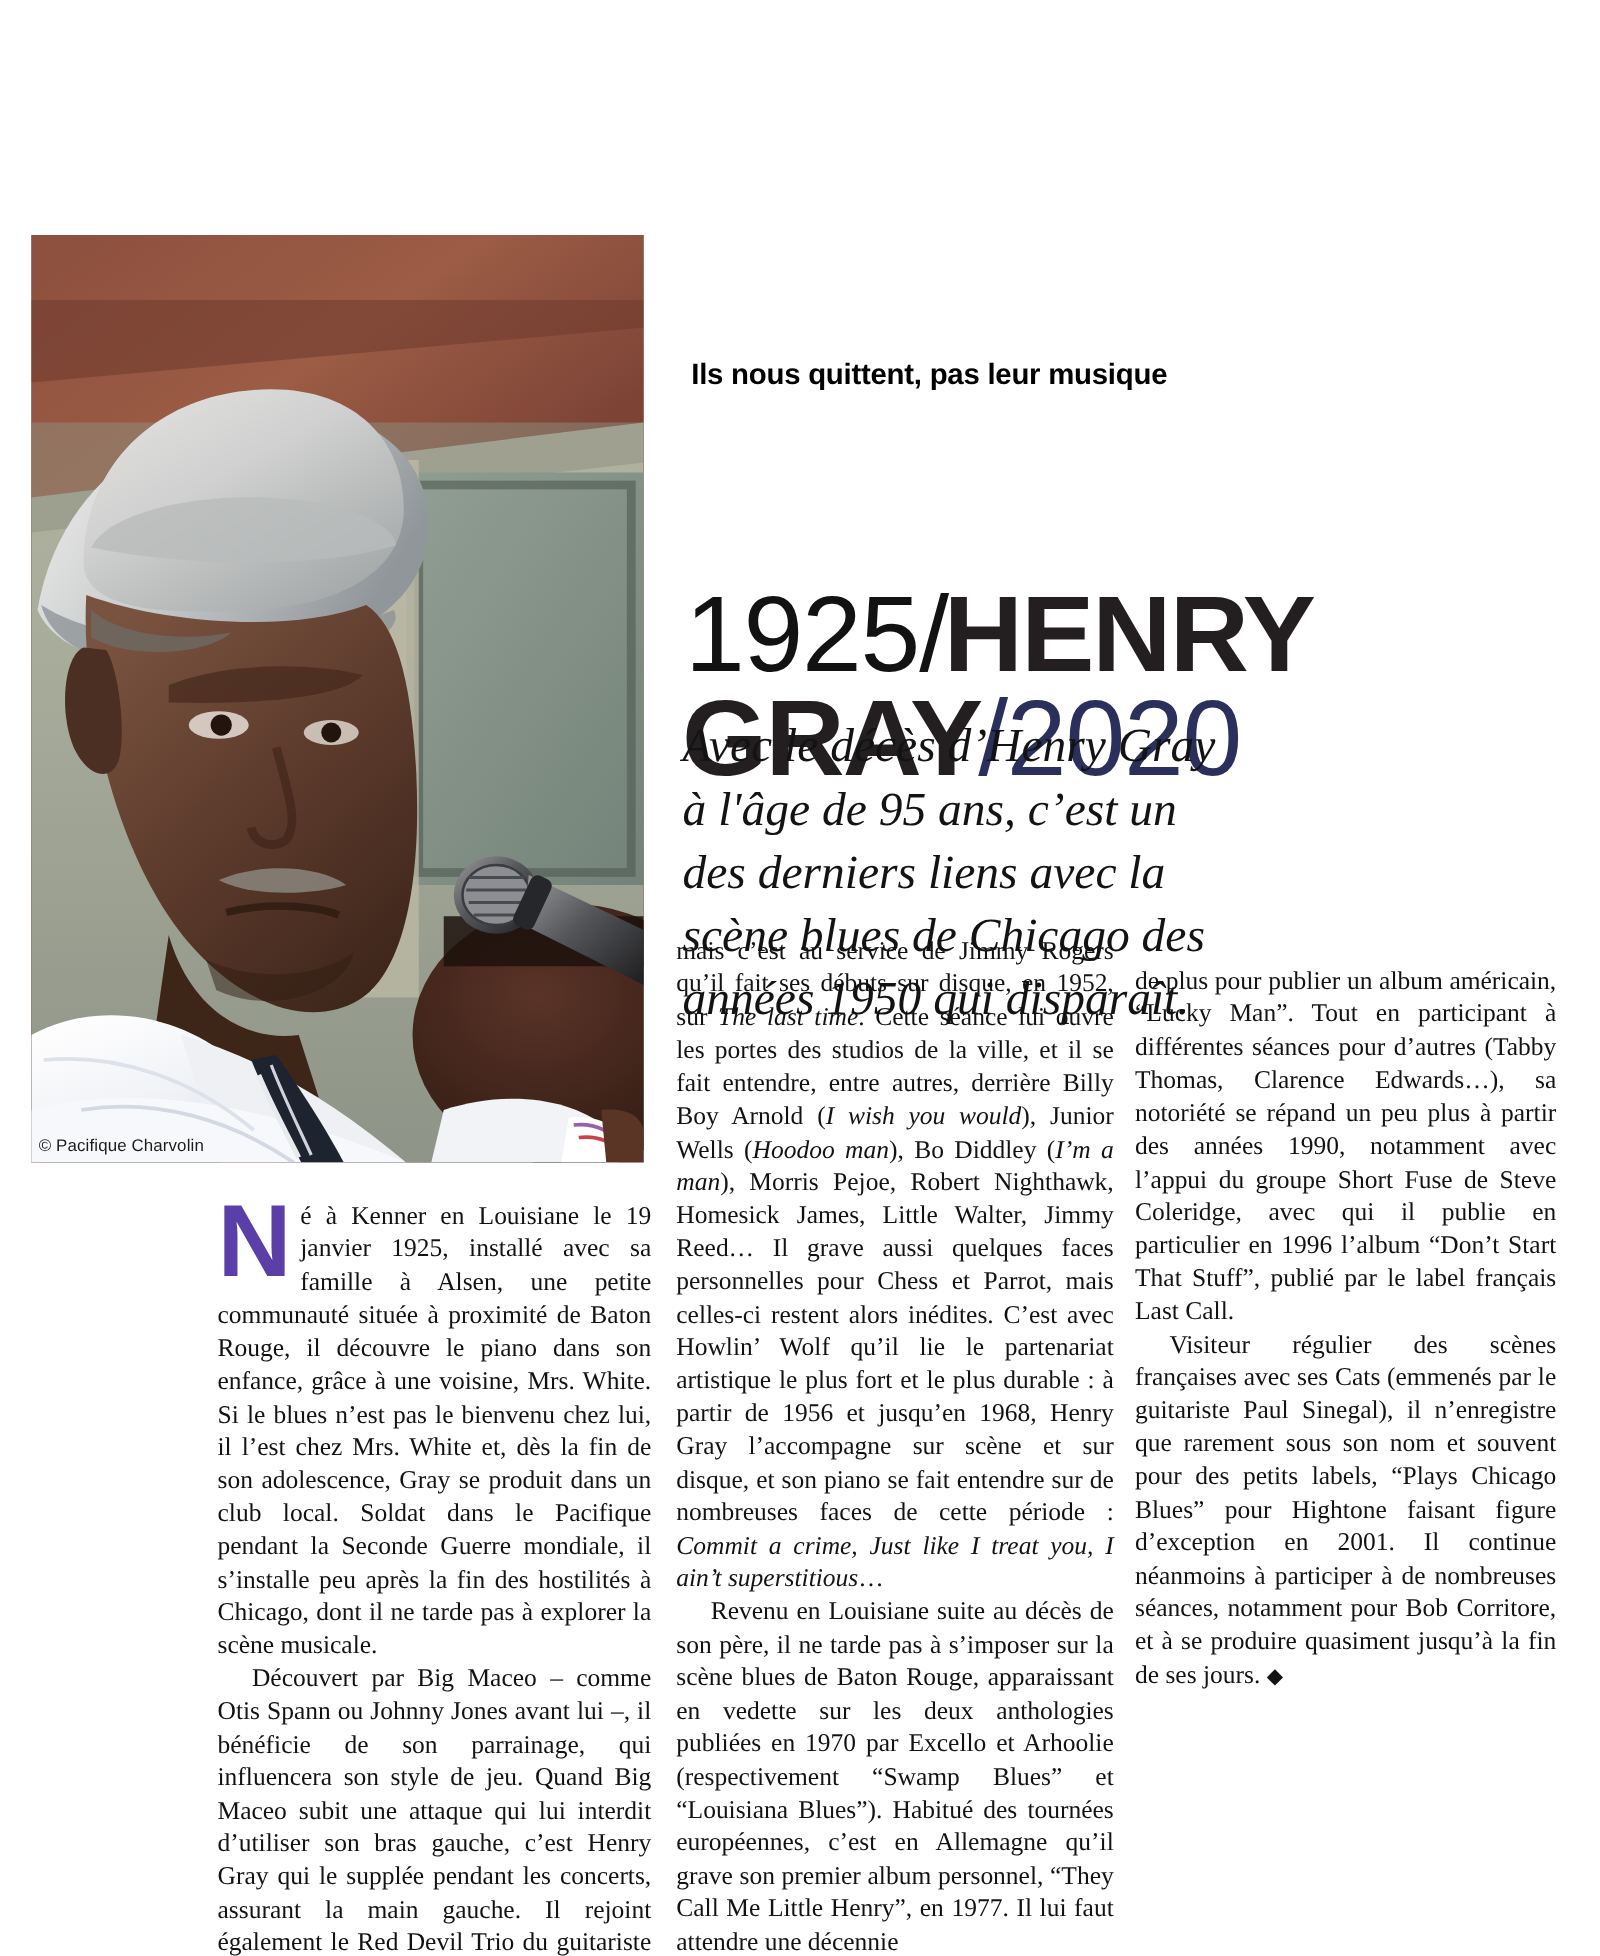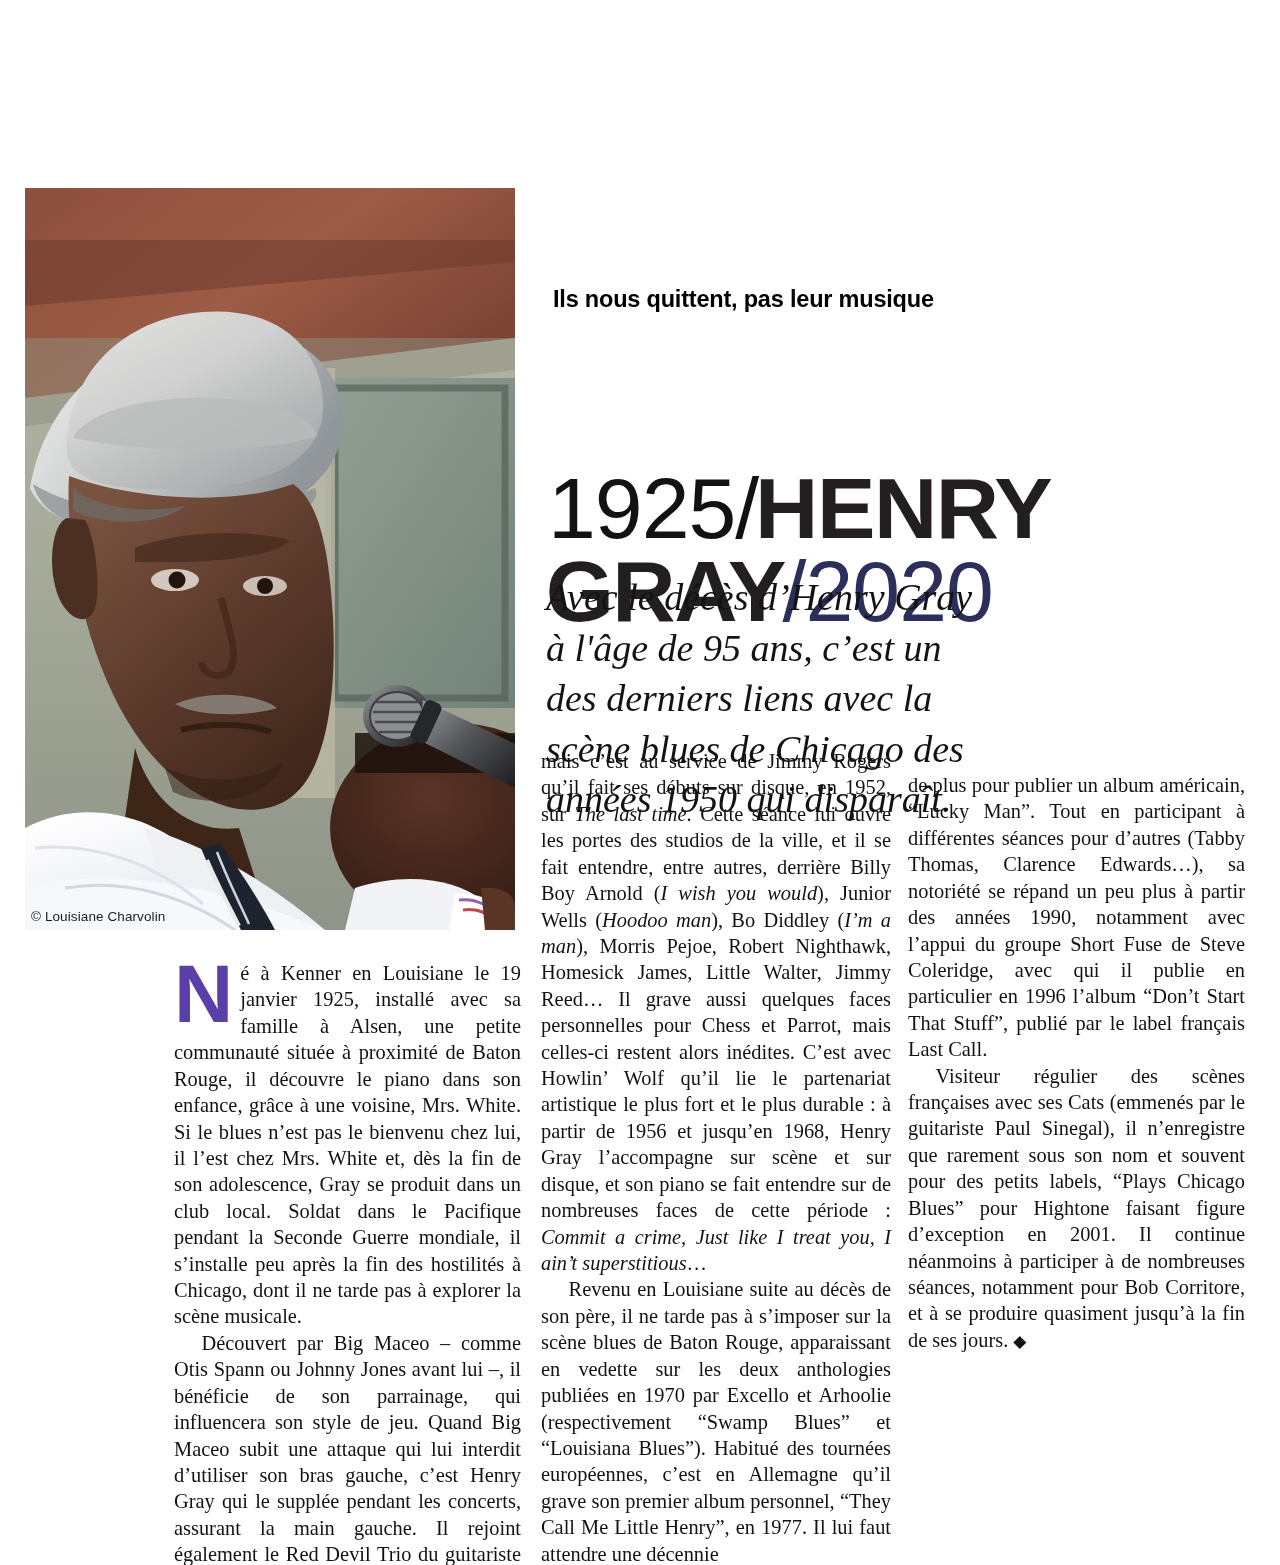--- a/index.html
+++ b/index.html
@@ -248,21 +248,21 @@
 
     <g>
       <ellipse cx="372" cy="528" rx="34" ry="31" fill="url(#micGrad)"></ellipse>
       <ellipse cx="372" cy="528" rx="27" ry="24" fill="#8c8e92"></ellipse>
       <ellipse cx="372" cy="528" rx="27" ry="24" fill="none" stroke="#3b3c40" stroke-width="2"></ellipse>
       <path d="M350 514 H394 M348 524 H396 M350 534 H394 M354 544 H390" stroke="#474a4e" stroke-width="2.4"></path>
       <path d="M398 512 L 490 556 L 490 600 L 394 552 Z" fill="url(#micGrad)"></path>
       <rect x="392" y="512" width="18" height="44" rx="6" fill="#26272a" transform="rotate(25 401 534)"></rect>
     </g>
   </svg>
-  <div class="photo-credit">© Louisiane Charvolin</div>
+  <div class="photo-credit">© Pacifique Charvolin</div>
 </div>
 
 <div class="kicker">Ils nous quittent, pas leur musique</div>
 
 <div class="headline">
   <span class="hl-line">
     <span class="hl-thin">1925/</span><span class="hl-bold">HENRY</span>
   </span>
   <span class="hl-line hl-line-2">
     <span class="hl-bold">GRAY</span><span class="hl-thin navy">/2020</span>

